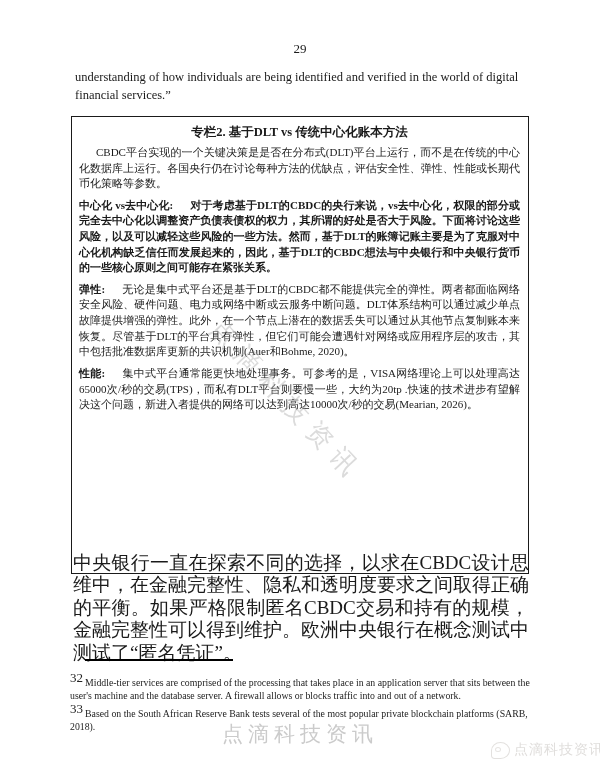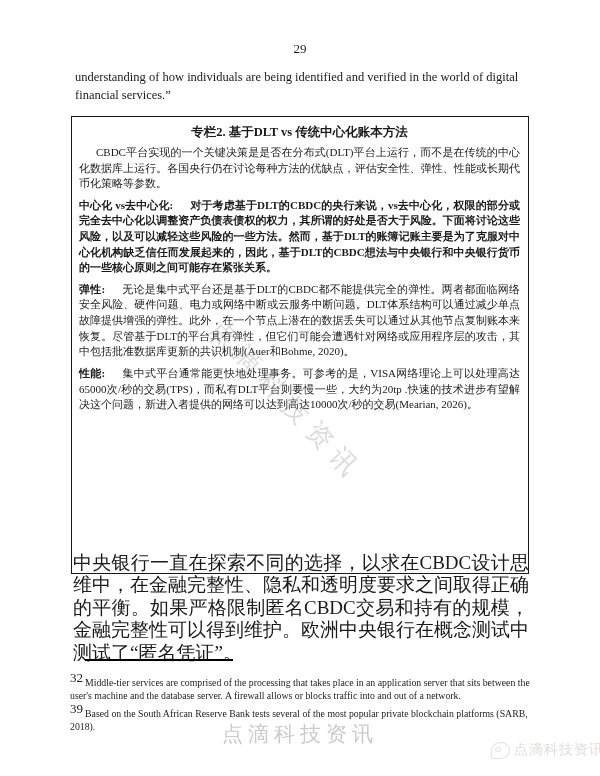--- a/index.html
+++ b/index.html
@@ -61,21 +61,21 @@
   <p class="para"><span class="lead">性能:</span><span>集中式平台通常能更快地处理事务。可参考的是，VISA网络理论上可以处理高达65000次/秒的交易(TPS)，而私有DLT平台则要慢一些，大约为20tp .快速的技术进步有望解决这个问题，新进入者提供的网络可以达到高达10000次/秒的交易(Mearian, 2026)。</span></p>
 
 </div>
 
 <div class="abs" id="closing">中央银行一直在探索不同的选择，以求在CBDC设计思维中，在金融完整性、隐私和透明度要求之间取得正确的平衡。如果严格限制匿名CBDC交易和持有的规模，金融完整性可以得到维护。欧洲中央银行在概念测试中测试了“匿名凭证”。</div>
 
 <div class="abs" id="fn-rule"></div>
 
 <div class="abs footnote" id="footnote-1"><sup>32</sup><span>Middle-tier services are comprised of the processing that takes place in an application server that sits between the user's machine and the database server. A firewall allows or blocks traffic into and out of a network.</span></div>
 
-<div class="abs footnote" id="footnote-2"><sup>39</sup><span>Based on the South African Reserve Bank tests several of the most popular private blockchain platforms (SARB, 2018).</span></div>
+<div class="abs footnote" id="footnote-2"><sup>33</sup><span>Based on the South African Reserve Bank tests several of the most popular private blockchain platforms (SARB, 2018).</span></div>
 
 <div class="abs" id="wm-diagonal">点滴科技资讯</div>
 
 <div class="abs" id="wm-bottom-center">点滴科技资讯</div>
 
 <div class="abs" id="wm-bottom-right">
     <span id="wm-logo"></span>
     <span>点滴科技资讯</span>
   </div>
 

